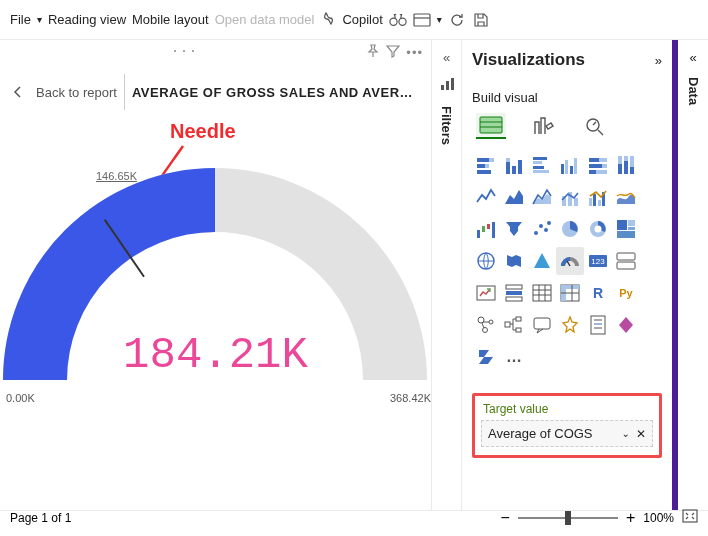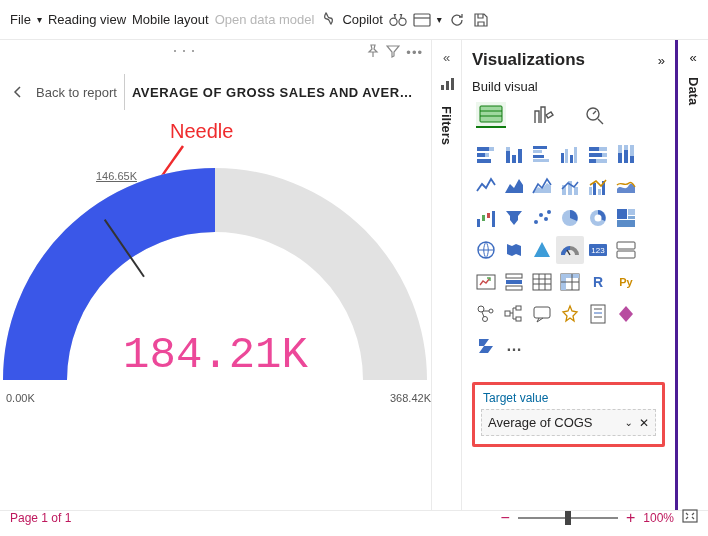--- a/index.html
+++ b/index.html
@@ -19,56 +19,56 @@
   .drag-grip { margin: 0 auto; width: 20px; height: 4px; display: flex; justify-content: space-between; }
   .drag-grip span { width: 2px; height: 2px; background: #888; border-radius: 50%; }
 
   .report-row { display: flex; align-items: center; padding: 10px 12px; gap: 7px; }
   .back { display: flex; align-items: center; gap: 12px; color: #555; cursor: pointer; }
   .title-vert-sep { width: 1px; height: 36px; background: #ccc; }
   .viz-title { font-weight: 600; font-size: 13px; letter-spacing: 0.5px; color: #222; text-transform: uppercase; white-space: nowrap; overflow: hidden; text-overflow: ellipsis; flex: 1; }
 
   .gauge-area { position: relative; flex: 1; }
   .gauge-svg { position: absolute; left: 0; top: 30px; }
-  .needle-label { position: absolute; color: #ef2b2d; font-size: 20px; font-weight: 400; }
+  .needle-label { position: absolute; color: #ef2b2d; font-size: 20px; font-weight: 700; }
   .needle-arrow { position: absolute; }
   .tick-label { position: absolute; font-size: 11px; color: #666; text-decoration: underline; }
   .center-val { position: absolute; font-size: 44px; font-weight: 300; color: #ec4899; text-align: center; width: 100%; font-family: Liberation Mono, monospace; }
   .min-lab { position: absolute; font-size: 11px; color: #555; }
   .max-lab { position: absolute; font-size: 11px; color: #555; }
 
   
   .right { display: flex; }
   .filters-rail { width: 30px; border-right: 1px solid #eaeaea; display: flex; flex-direction: column; align-items: center; padding-top: 10px; gap: 12px; }
   .filters-rail .collapse { color: #555; cursor: pointer; }
   .filters-rail .label { writing-mode: vertical-rl; font-size: 13px; font-weight: 600; color: #222; }
 
-  .viz-pane { width: 216px; border-right: 3px solid #4c1d95; padding: 10px 10px 0 10px; display: flex; flex-direction: column; }
+  .viz-pane { width: 216px; border-right: 6px solid #4c1d95; padding: 10px 10px 0 10px; display: flex; flex-direction: column; }
   .viz-pane-head { display: flex; align-items: center; justify-content: space-between; }
   .viz-pane-head h3 { font-size: 17px; font-weight: 600; }
-  .viz-pane-sub { font-size: 13px; margin-top: 9px; color: #222; }
+  .viz-pane-sub { font-size: 13px; margin-top: 20px; color: #222; }
   .tab-icons { display: flex; gap: 22px; margin-top: 8px; padding-left: 4px; }
   .tab-icons .tab { width: 30px; height: 26px; display: flex; align-items: center; justify-content: center; cursor: pointer; }
   .tab-icons .tab.active { background: #edf7ed; border-bottom: 2px solid #107c10; }
 
   .viz-grid { display: grid; grid-template-columns: repeat(6, 28px); grid-auto-rows: 28px; gap: 4px 0; margin-top: 12px; }
   .viz-cell { width: 28px; height: 28px; display: flex; align-items: center; justify-content: center; cursor: pointer; border-radius: 2px; }
   .viz-cell svg { display: block; }
 
   .field-well { margin-top: 14px; }
   .well-box { border: 1px dashed #ccc; padding: 8px 10px; font-size: 13px; color: #444; background: #fff; cursor: pointer; }
-  .well-label { font-size: 12px; color: #0369a1; margin-bottom: 4px; padding-left: 2px;}
+  .well-label { font-size: 12px; color: #4d7c0f; margin-bottom: 4px; padding-left: 2px;}
   .well-pill { border: 1px dashed #ccc; background: #f7f7f7; padding: 5px 6px; font-size: 13px; display: flex; align-items: center; justify-content: space-between; }
   .highlight { border: 3px solid #ef4b4b; border-radius: 2px; padding: 6px 6px 8px 6px; margin-top: 8px; }
 
   .data-rail { width: 30px; display: flex; flex-direction: column; align-items: center; padding-top: 10px; gap: 12px; }
   .data-rail .label { writing-mode: vertical-rl; font-size: 13px; font-weight: 600; }
 
   
-  .status { height: 14px; border-top: 1px solid #eaeaea; display: flex; align-items: center; padding: 0 10px; font-size: 12px; color: #be185d; }
+  .status { height: 14px; border-top: 1px solid #eaeaea; display: flex; align-items: center; padding: 0 10px; font-size: 12px; color: #000000; }
   .status .zoom { margin-left: auto; display: flex; align-items: center; gap: 8px; }
   .zoom-track { width: 100px; height: 2px; background: #888; position: relative; }
   .zoom-thumb { position: absolute; width: 6px; height: 14px; background: #444; top: -6px; left: 47px; }
 </style>
 </head>
 <body>
 
 <div class="topbar">
   <div class="item">
     <span>File</span>

